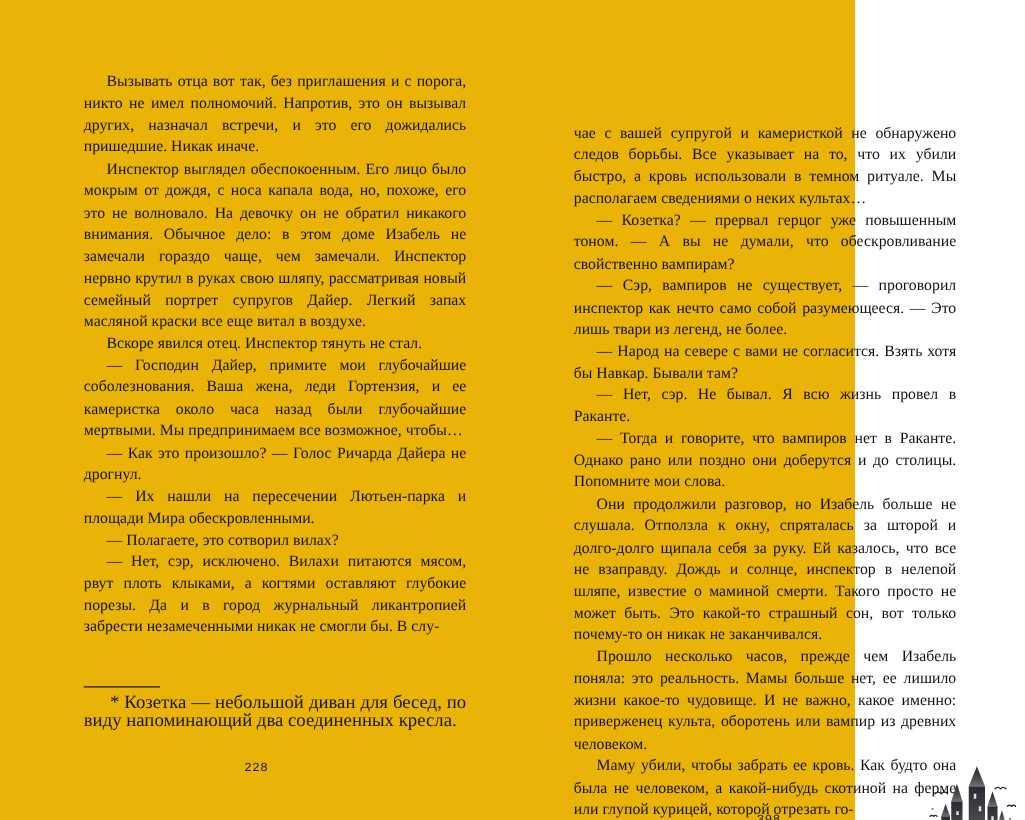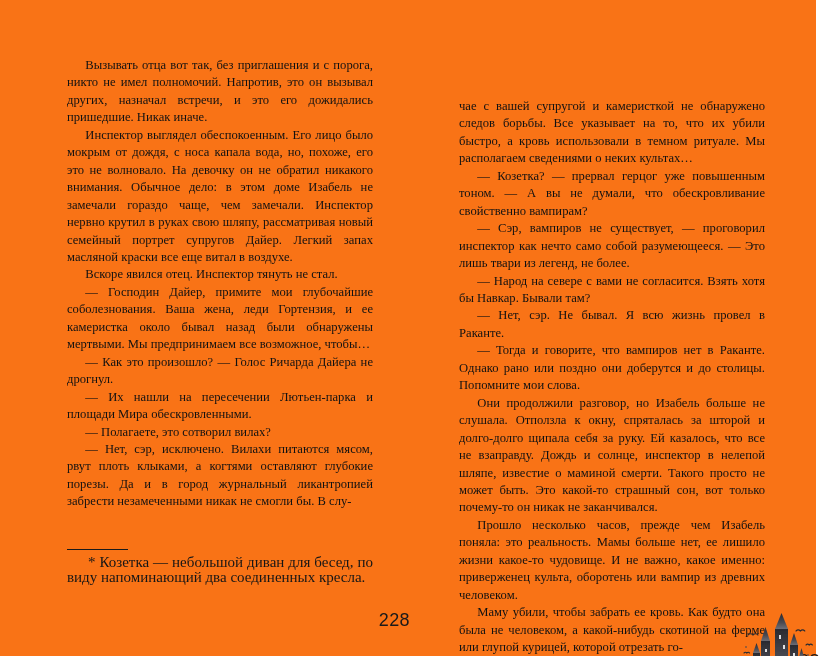--- a/index.html
+++ b/index.html
@@ -10,23 +10,23 @@
   body {
     width: 820px;
     height: 656px;
     overflow: hidden;
     font-family: "Liberation Serif", "DejaVu Serif", serif;
     color: #111111;
   }
 
   .spread {
     position: relative;
-    width: 816px;
+    width: 684px;
     height: 656px;
-    background: #f97316;
+    background: #eab308;
   }
 
   .page {
     position: absolute;
     top: 0;
     height: 656px;
     width: 410px;
   }
   .page-left  { left: 0; }
   .page-right { left: 410px; margin-top: 41px; }
@@ -74,23 +74,23 @@
     text-indent: 1.4em;
     color: #161616;
     margin: 0;
   }
 
   .folio {
     position: absolute;
     top: 610px;
     width: 410px;
     left: 0;
-    text-align: right;
-    font-size: 18px;
-    font-family: Liberation Sans, sans-serif;
+    text-align: center;
+    font-size: 10px;
+    font-family: Liberation Mono, monospace;
     color: #1a1a1a;
     letter-spacing: 0.4px;
   }
   .page-right .folio { left: 0; }
 
   
   .vignette {
     position: absolute;
     right: 0px;
     bottom: 0px;
@@ -103,21 +103,21 @@
 <body>
 
 <div class="spread">
 
   <div class="page page-left">
 
     <div class="textblock">
       <p>Вызывать отца вот так, без приглашения и с порога, никто не имел полномочий. Напротив, это он вызывал других, назначал встречи, и это его дожидались пришедшие. Никак иначе.</p>
       <p>Инспектор выглядел обеспокоенным. Его лицо было мокрым от дождя, с носа капала вода, но, похоже, его это не волновало. На девочку он не обратил никакого внимания. Обычное дело: в этом доме Изабель не замечали гораздо чаще, чем замечали. Инспектор нервно крутил в руках свою шляпу, рассматривая новый семейный портрет супругов Дайер. Легкий запах масляной краски все еще витал в воздухе.</p>
       <p>Вскоре явился отец. Инспектор тянуть не стал.</p>
-      <p>— Господин Дайер, примите мои глубочайшие соболезнования. Ваша жена, леди Гортензия, и ее камеристка около бывал назад были обнаружены мертвыми. Мы предпринимаем все возможное, чтобы…</p>
+      <p>— Господин Дайер, примите мои глубочайшие соболезнования. Ваша жена, леди Гортензия, и ее камеристка около часа назад были глубочайшие мертвыми. Мы предпринимаем все возможное, чтобы…</p>
       <p>— Как это произошло? — Голос Ричарда Дайера не дрогнул.</p>
       <p>— Их нашли на пересечении Лютьен-парка и площади Мира обескровленными.</p>
       <p>— Полагаете, это сотворил вилах?</p>
       <p>— Нет, сэр, исключено. Вилахи питаются мясом, рвут плоть клыками, а когтями оставляют глубокие порезы. Да и в город журнальный ликантропией забрести незамеченными никак не смогли бы. В слу-</p>
     </div>
 
     <div class="footnote">
       <div class="footnote-rule"></div>
       <p class="footnote-text">* Козетка — небольшой диван для бесед, по виду напоминающий два соединенных кресла.</p>
     </div>

